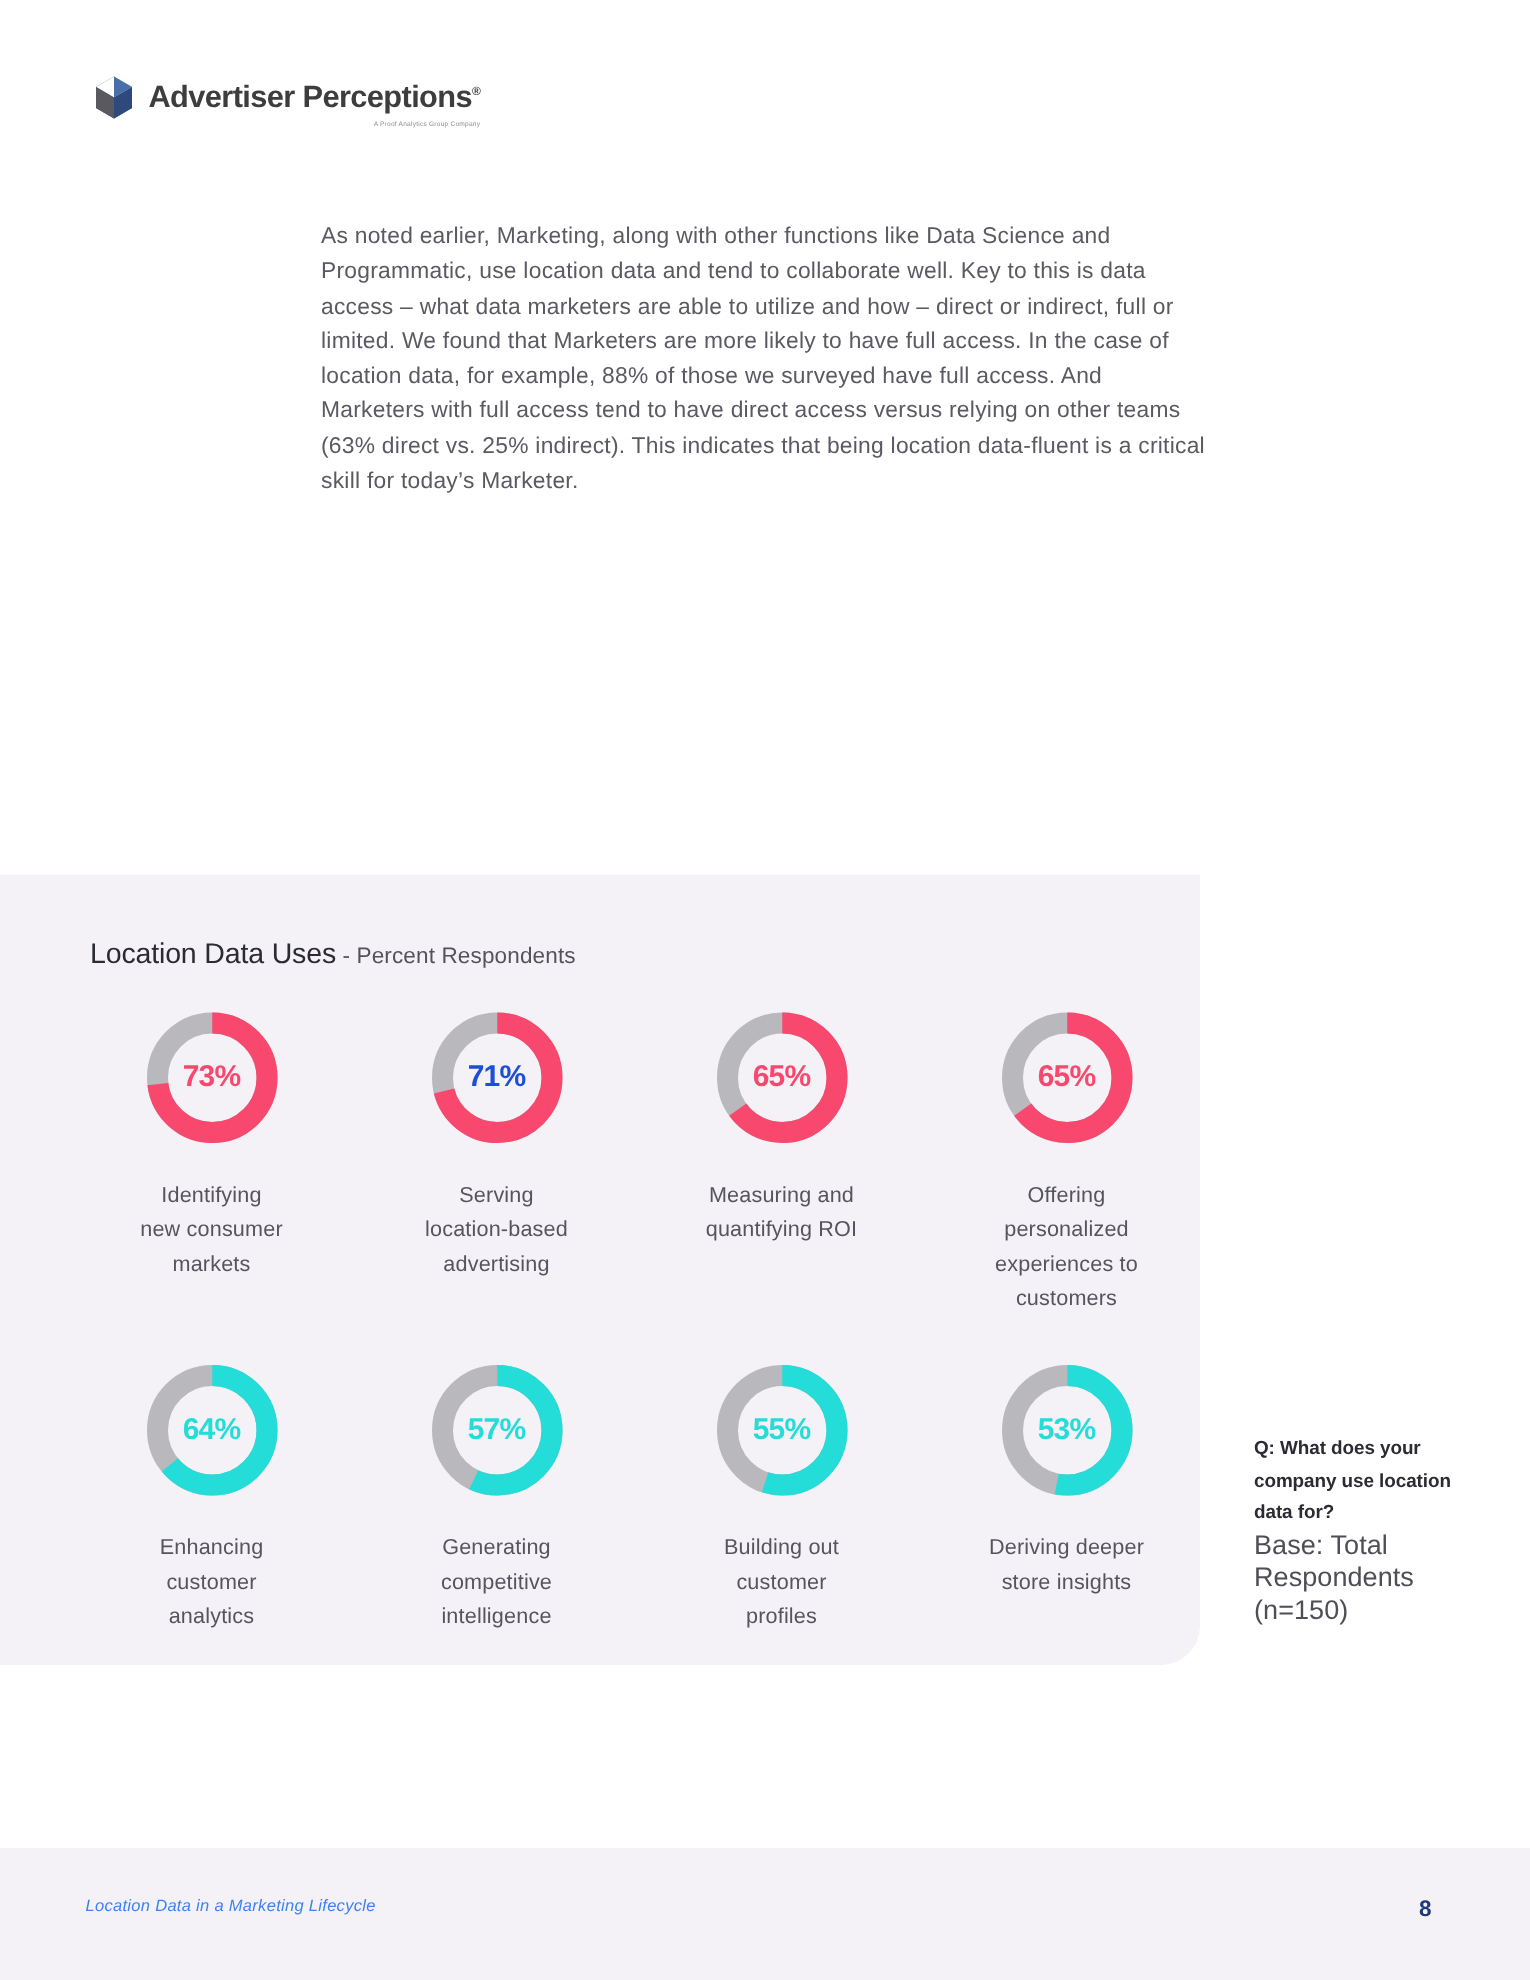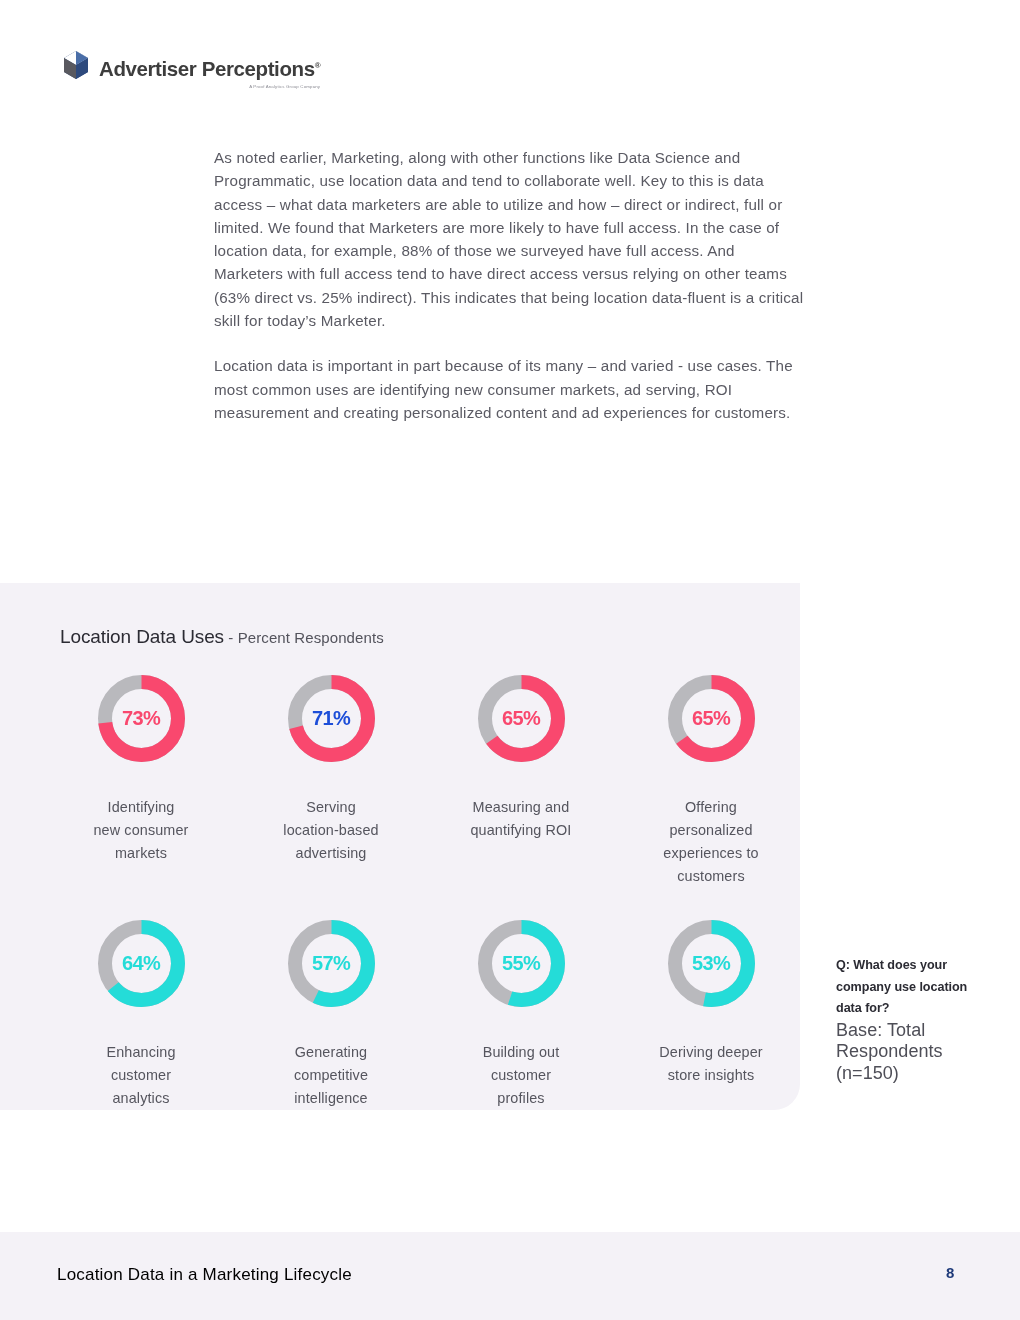--- a/index.html
+++ b/index.html
@@ -15,21 +15,21 @@
     overflow: hidden;
     -webkit-font-smoothing: antialiased;
   }
 
   
   .logo-block {
     position: absolute;
     left: 62px;
     top: 50px;
     display: flex;
-    align-items: flex-end;
+    align-items: center;
     gap: 9px;
   }
   .logo-mark {
     width: 28px;
     height: 30px;
     flex: 0 0 auto;
   }
   .logo-text-wrap {
     position: relative;
     display: flex;
@@ -131,21 +131,21 @@
     inset: 0;
     display: flex;
     align-items: center;
     justify-content: center;
     font-size: 20px;
     font-weight: bold;
     letter-spacing: -0.6px;
     text-align: right;
   }
   .donut-label {
-    margin-top: 30px;
+    margin-top: 20px;
     text-align: center;
     font-size: 14.4px;
     line-height: 23px;
     color: #55555e;
     font-weight: 300;
     letter-spacing: 0.12px;
     max-width: 160px;
   }
 
   
@@ -178,24 +178,25 @@
     left: 0;
     top: 1232px;
     width: 1020px;
     height: 88px;
     background: #f4f2f7;
   }
   .footer-title {
     position: absolute;
     left: 57px;
     top: 1265px;
-    font-size: 17px;
-    color: #000000;
+    font-size: 11px;
+    color: #3b82f6;
     font-weight: 300;
     letter-spacing: 0.2px;
+    font-style: italic;
   }
   .footer-page {
     position: absolute;
     left: 946px;
     top: 1264px;
     font-size: 15px;
     font-weight: bold;
     color: #1e3a79;
   }
 </style>
@@ -211,21 +212,20 @@
     <polygon points="14,1 26,8 14,15" fill="#4a6ea8"></polygon>
   </svg>
   <div class="logo-text-wrap">
     <div class="logo-word"><span>Advertiser Perceptions</span><span class="logo-reg">®</span></div>
     <div class="logo-tagline">A Proof Analytics Group Company</div>
   </div>
 </div>
 
 <div class="prose">
   <p>As noted earlier, Marketing, along with other functions like Data Science and Programmatic, use location data and tend to collaborate well. Key to this is data access – what data marketers are able to utilize and how – direct or indirect, full or limited. We found that Marketers are more likely to have full access. In the case of location data, for example, 88% of those we surveyed have full access. And Marketers with full access tend to have direct access versus relying on other teams (63% direct vs. 25% indirect). This indicates that being location data-fluent is a critical skill for today’s Marketer.</p>
-  <p>Location data is important in part because of its many – and varied - use cases. The most common uses are identifying new consumer markets, ad serving, ROI measurement and creating personalized content and ad experiences for customers.</p>
 </div>
 
 <section class="stats-panel">
   <div class="panel-title">
     <span class="strong">Location Data Uses</span><span class="light"> - Percent Respondents</span>
   </div>
   <div class="donut-grid">
       <div class="donut-cell">
         <div class="donut">
           <svg viewBox="0 0 95 95" width="95" height="95">

